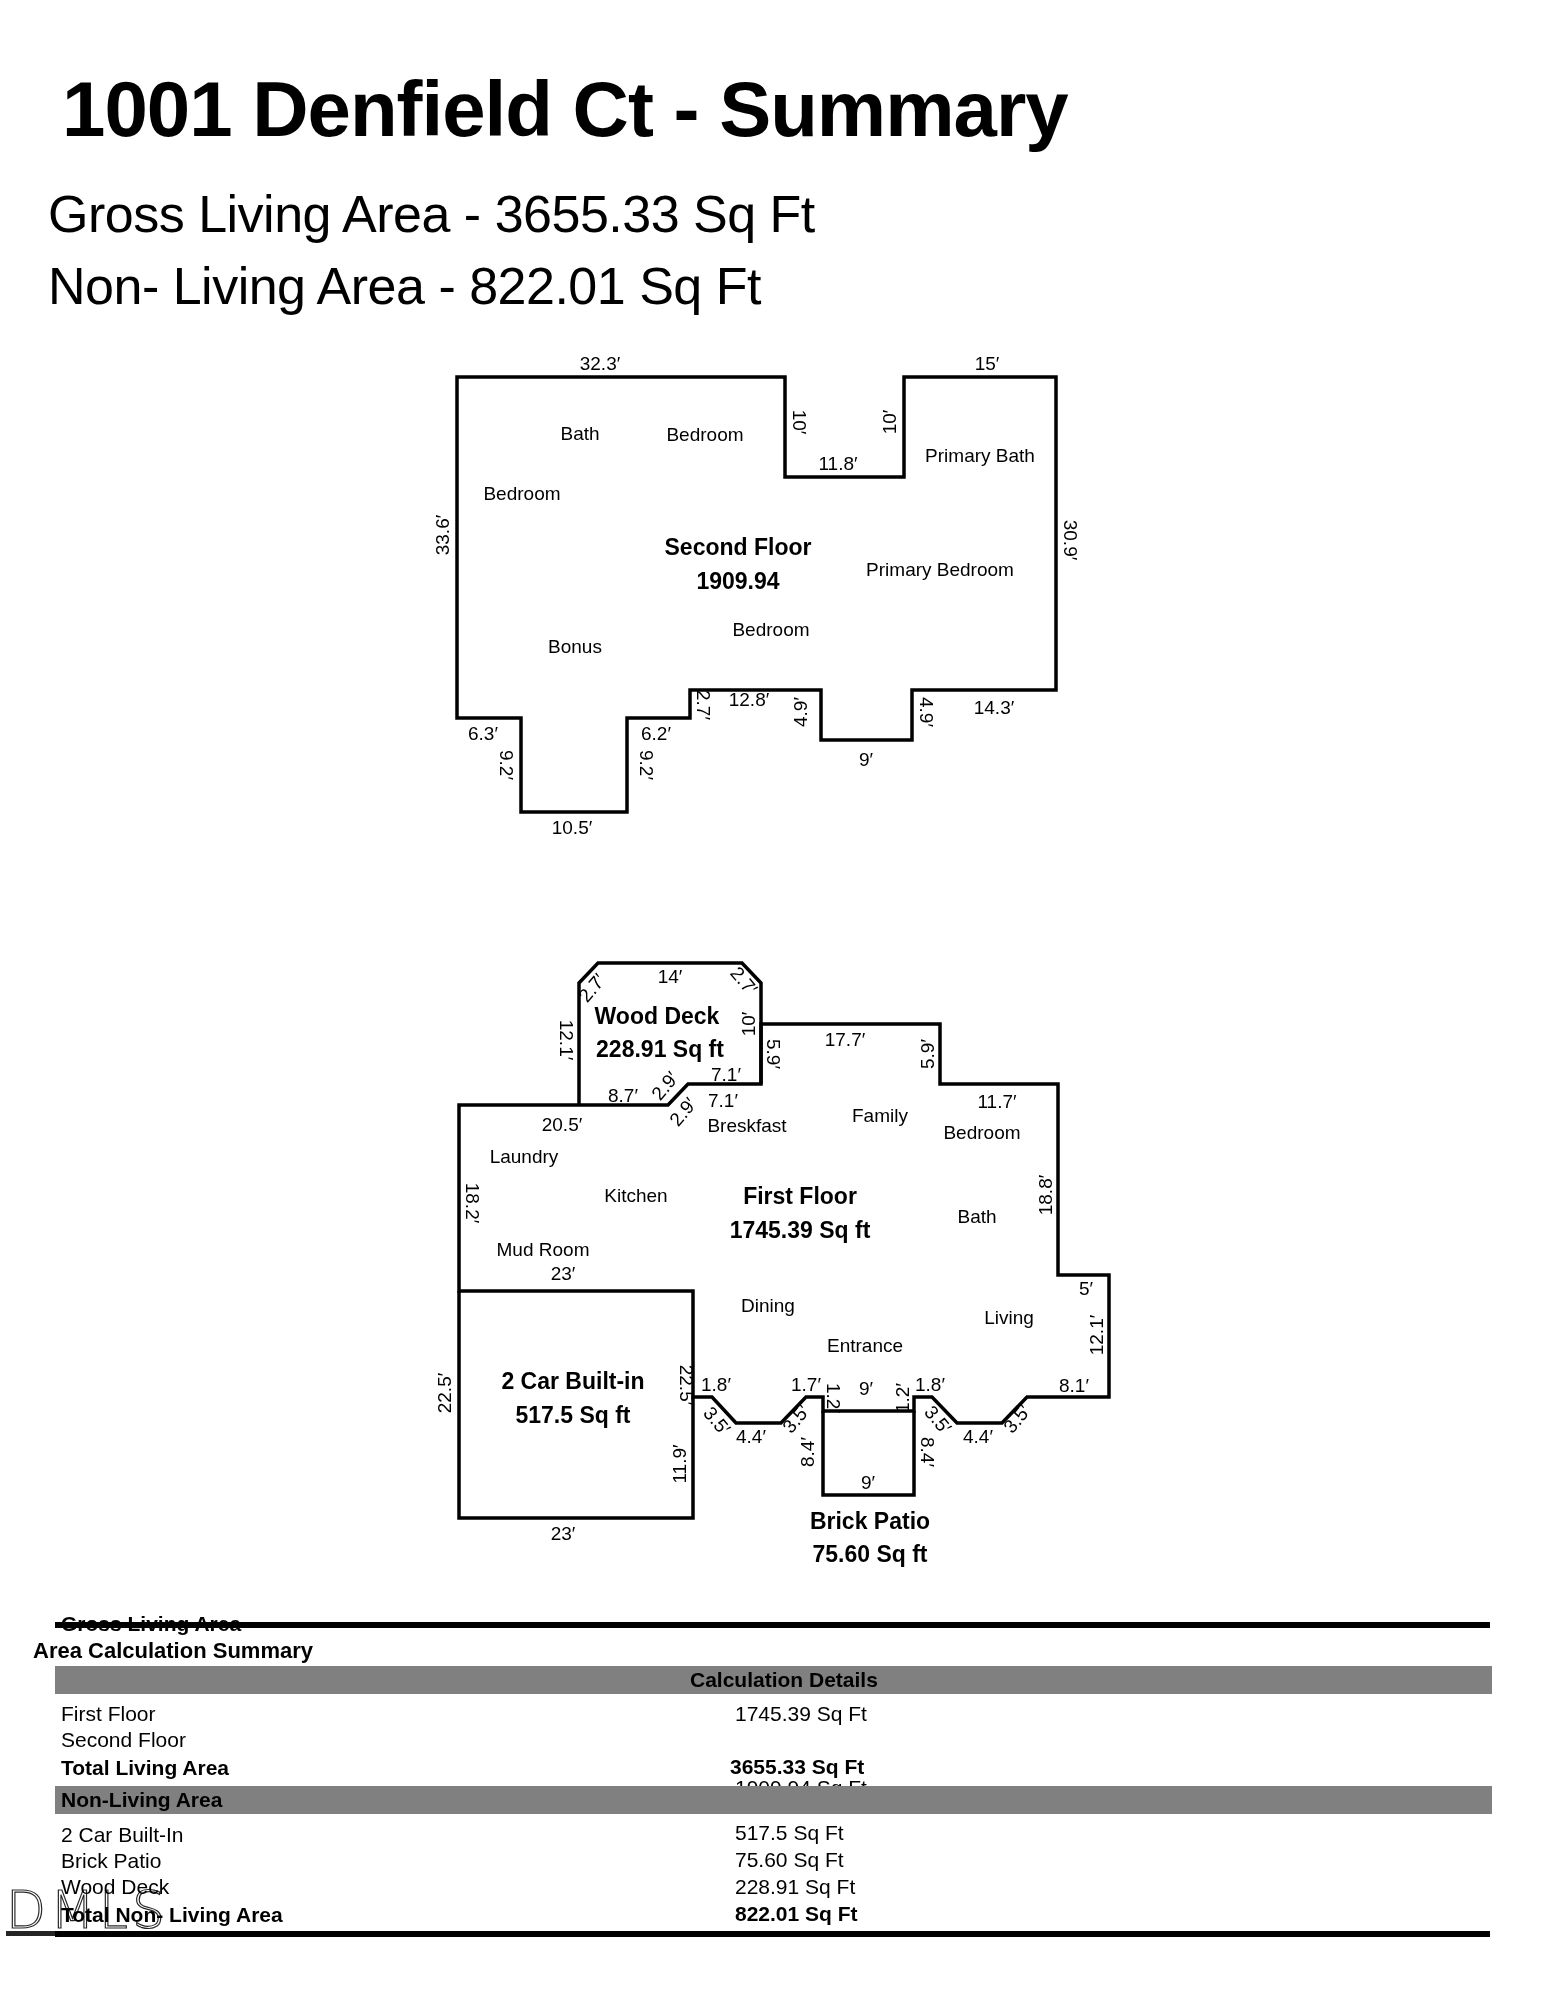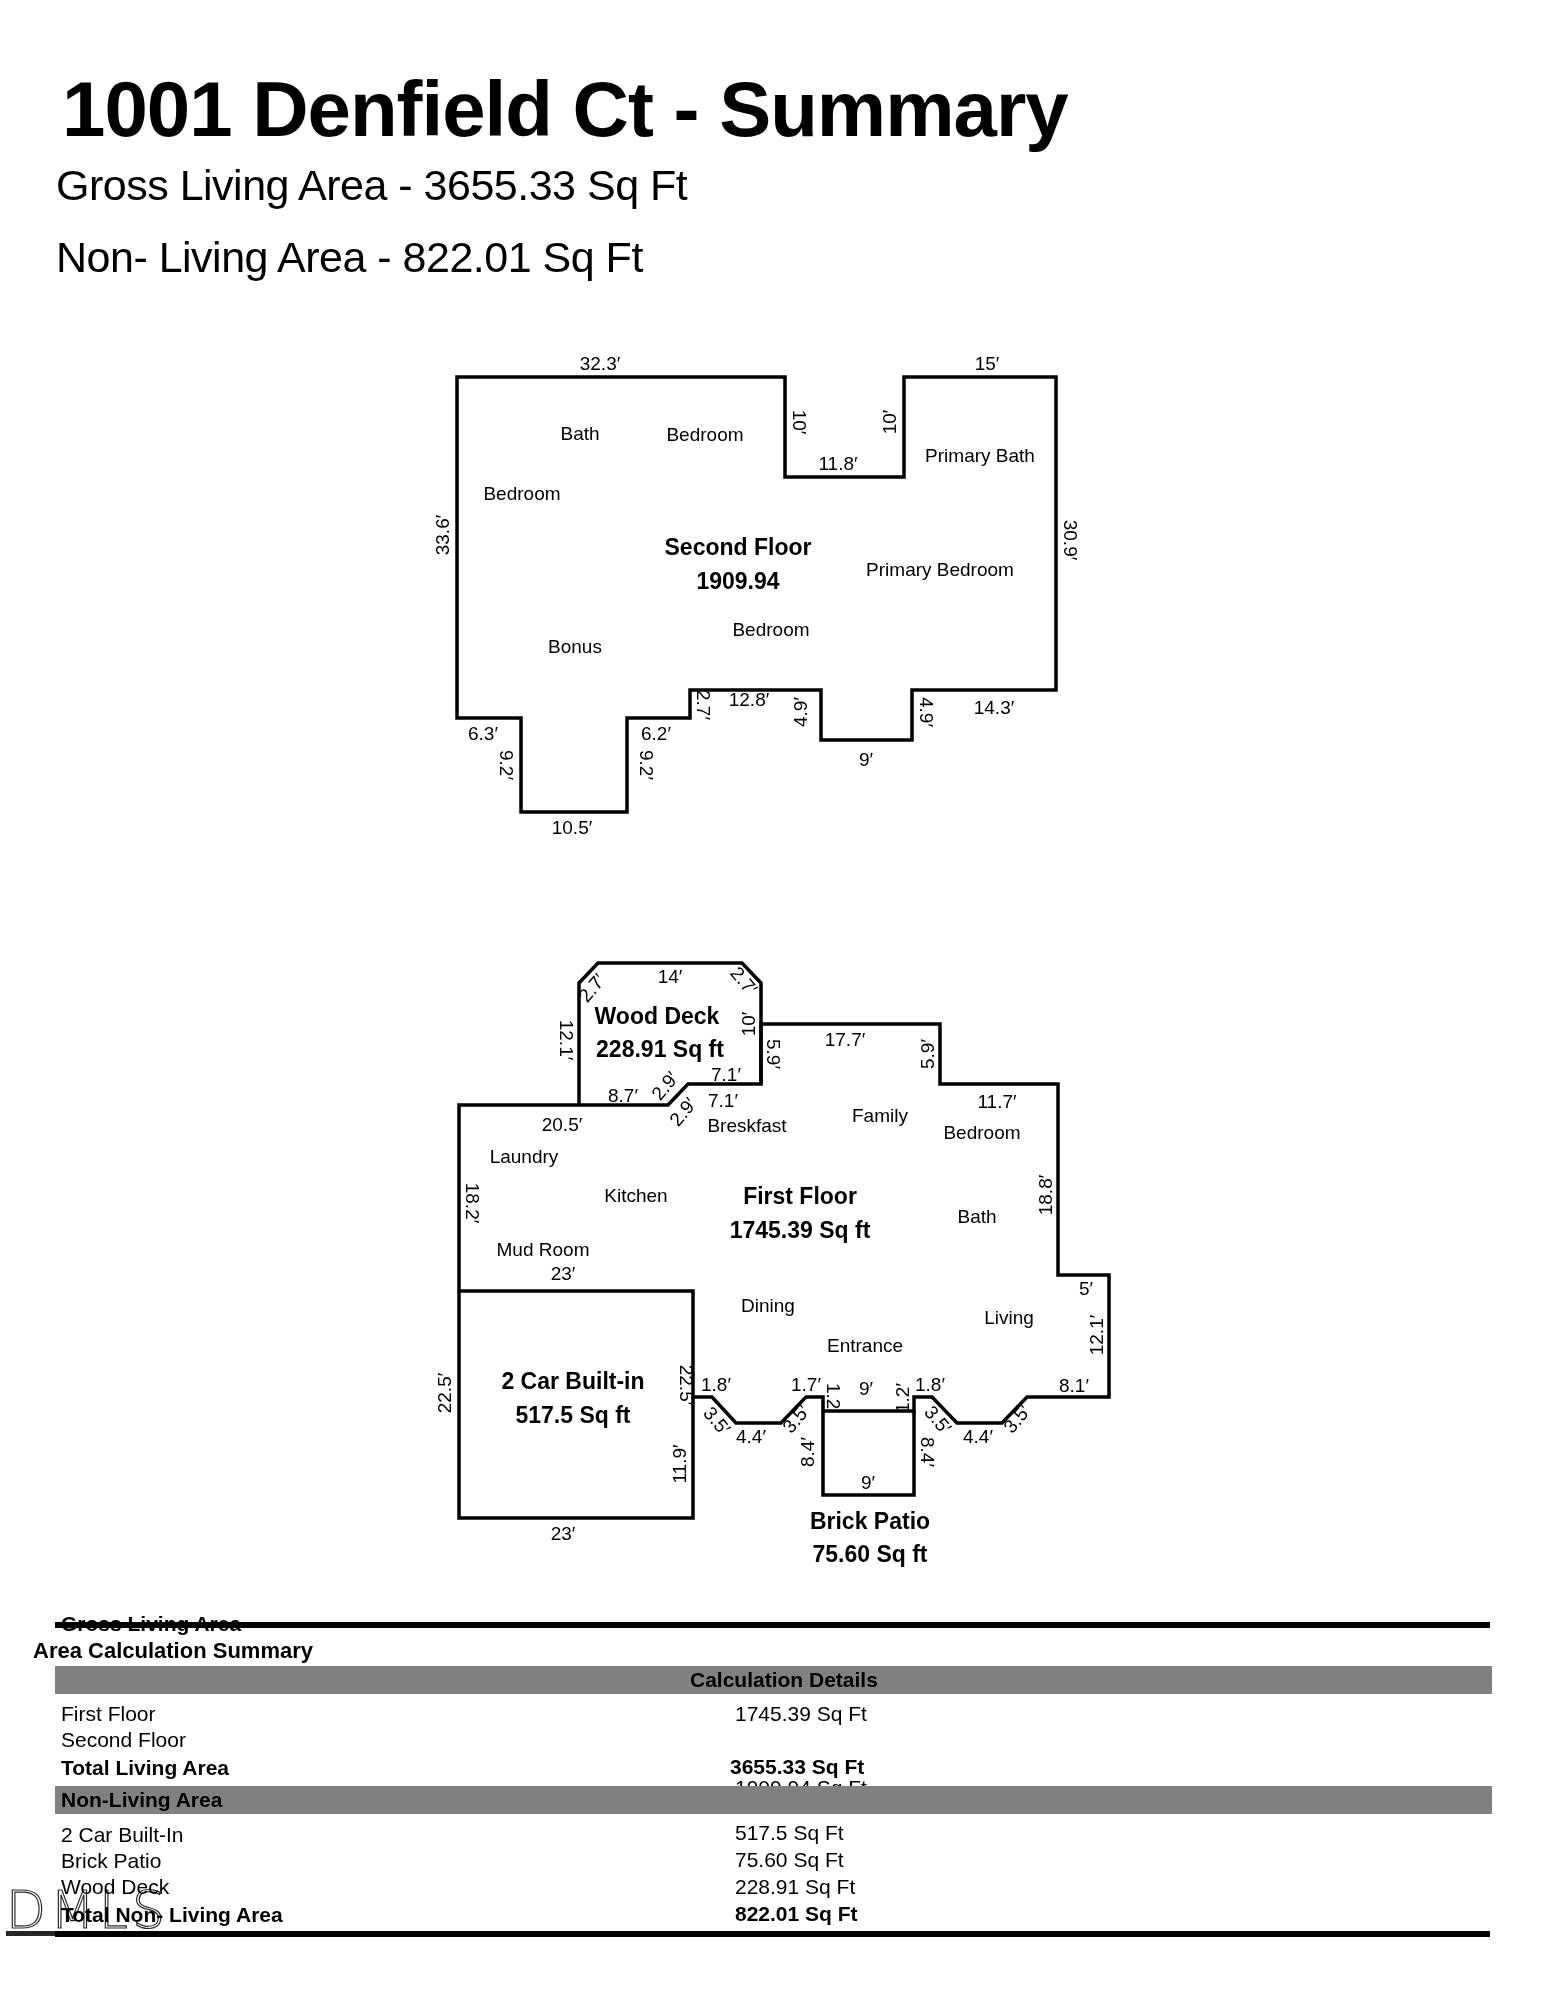--- a/index.html
+++ b/index.html
@@ -1,18 +1,18 @@
 <!DOCTYPE html>
 <html><head>
 <meta charset="utf-8">
 <style>
   html, body { margin:0; padding:0; background:#ffffff; }
   body { width:1545px; height:2000px; position:relative; overflow:hidden; font-family:"Liberation Sans", "DejaVu Sans", sans-serif; color:#000; }
   .title { position:absolute; left:62px; top:70px; font-size:78px; font-weight:bold; letter-spacing:-1px; line-height:1; white-space:nowrap; }
-  .sub { position:absolute; left:56px; font-size:43px; line-height:1; white-space:nowrap; letter-spacing:-0.5px; }
+  .sub { position:absolute; left:48px; font-size:52px; line-height:1; white-space:nowrap; letter-spacing:-0.5px;margin-top:24px; }
   .sub1 { top:164px; }
   .sub2 { top:236px; }
   svg.plans { position:absolute; left:0; top:0; }
   svg text { font-family:"Liberation Sans", "DejaVu Sans", sans-serif; fill:#000; }
   .room { font-size:19px; }
   .dim { font-size:19px; }
   .big { font-size:23px; font-weight:bold; }
   .wall { fill:none; stroke:#000; stroke-width:3.5; stroke-linejoin:miter; }
   .tbl-rule { position:absolute; left:55px; width:1435px; height:6px; background:#000; }
   .tbl-bar { position:absolute; left:55px; width:1437px; height:28px; background:#808080; }

